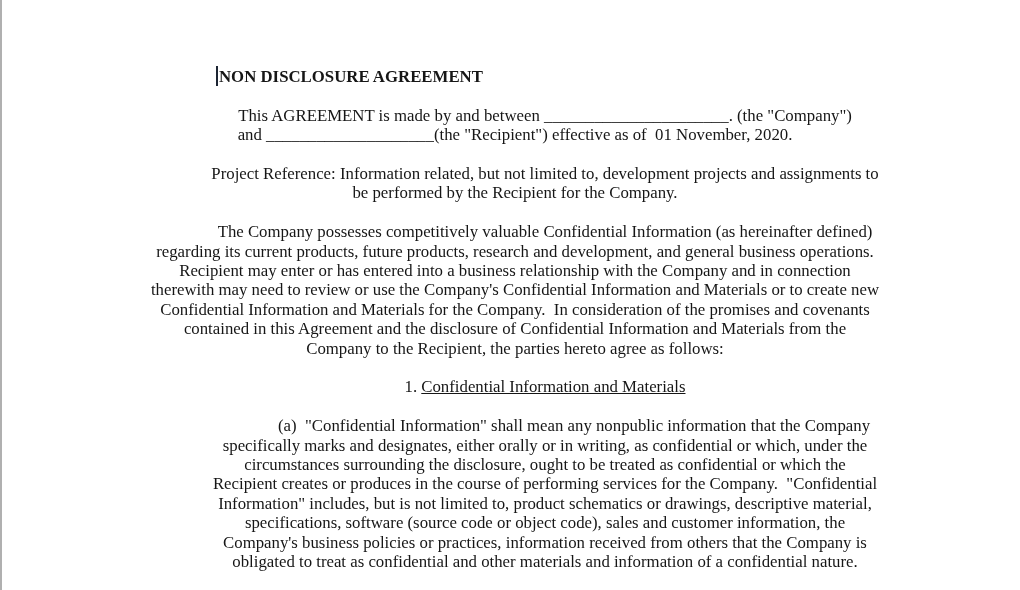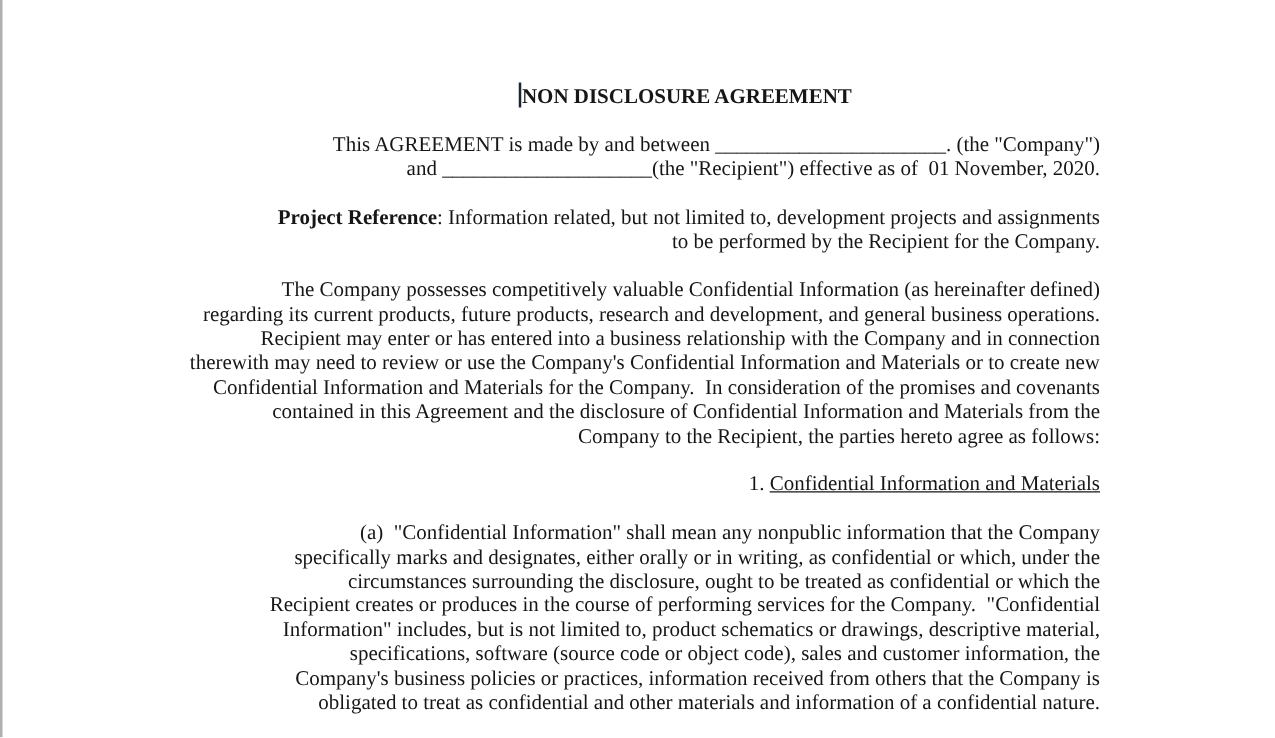--- a/index.html
+++ b/index.html
@@ -29,43 +29,42 @@
     left: 150px;
     top: 0;
     width: 730px;
     padding-top: 66px;
     font-size: 16.8px;
     line-height: 19.4px;
   }
   .para {
     margin: 0 0 19.4px 0;
     white-space: pre-wrap;
-    text-align: right;
+    text-align: center;
   }
   .indent {
     text-indent: 60px;
   }
   .doc-title {
     font-size: 16.8px;
     line-height: 19.4px;
     font-weight: bold;
-    text-align: center;
     margin: 0 0 19.4px 0;
     padding-left: 66px;
     white-space: pre-wrap;
   }
   .caret {
     display: inline-block;
     width: 2px;
     height: 20px;
     background: #1d2533;
     vertical-align: -4px;
     margin-right: 1px;
   }
-  .bold { font-weight: bold; margin-top: 24px; }
+  .bold { font-weight: normal; margin-top: 24px; }
   .underline { text-decoration: underline; margin-top: 10px; }
   .clause {
     margin-left: 60px;
     width: 670px;
     text-indent: 58px;
   }
   .blank { letter-spacing: 0; }
 </style>
 </head>
 <body>

